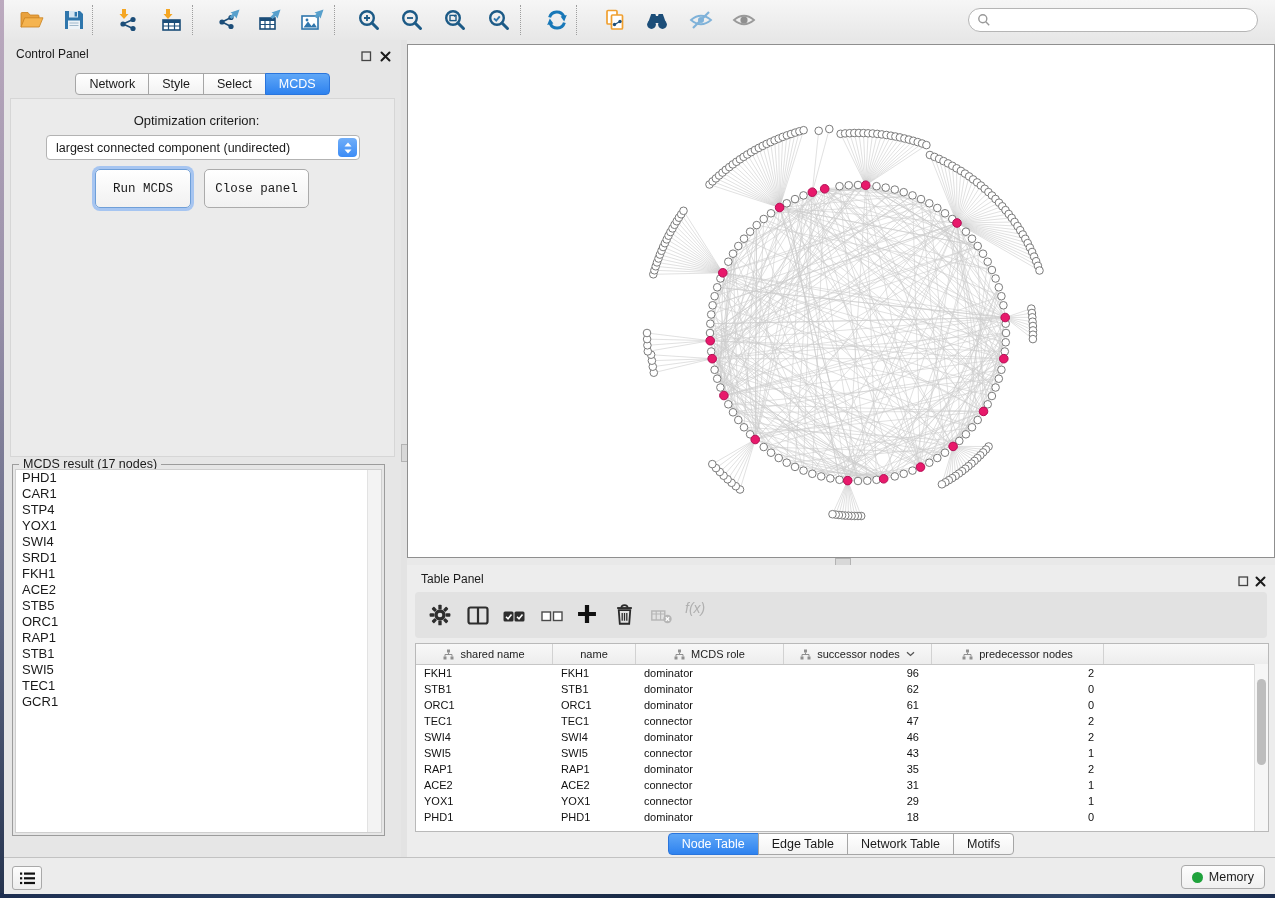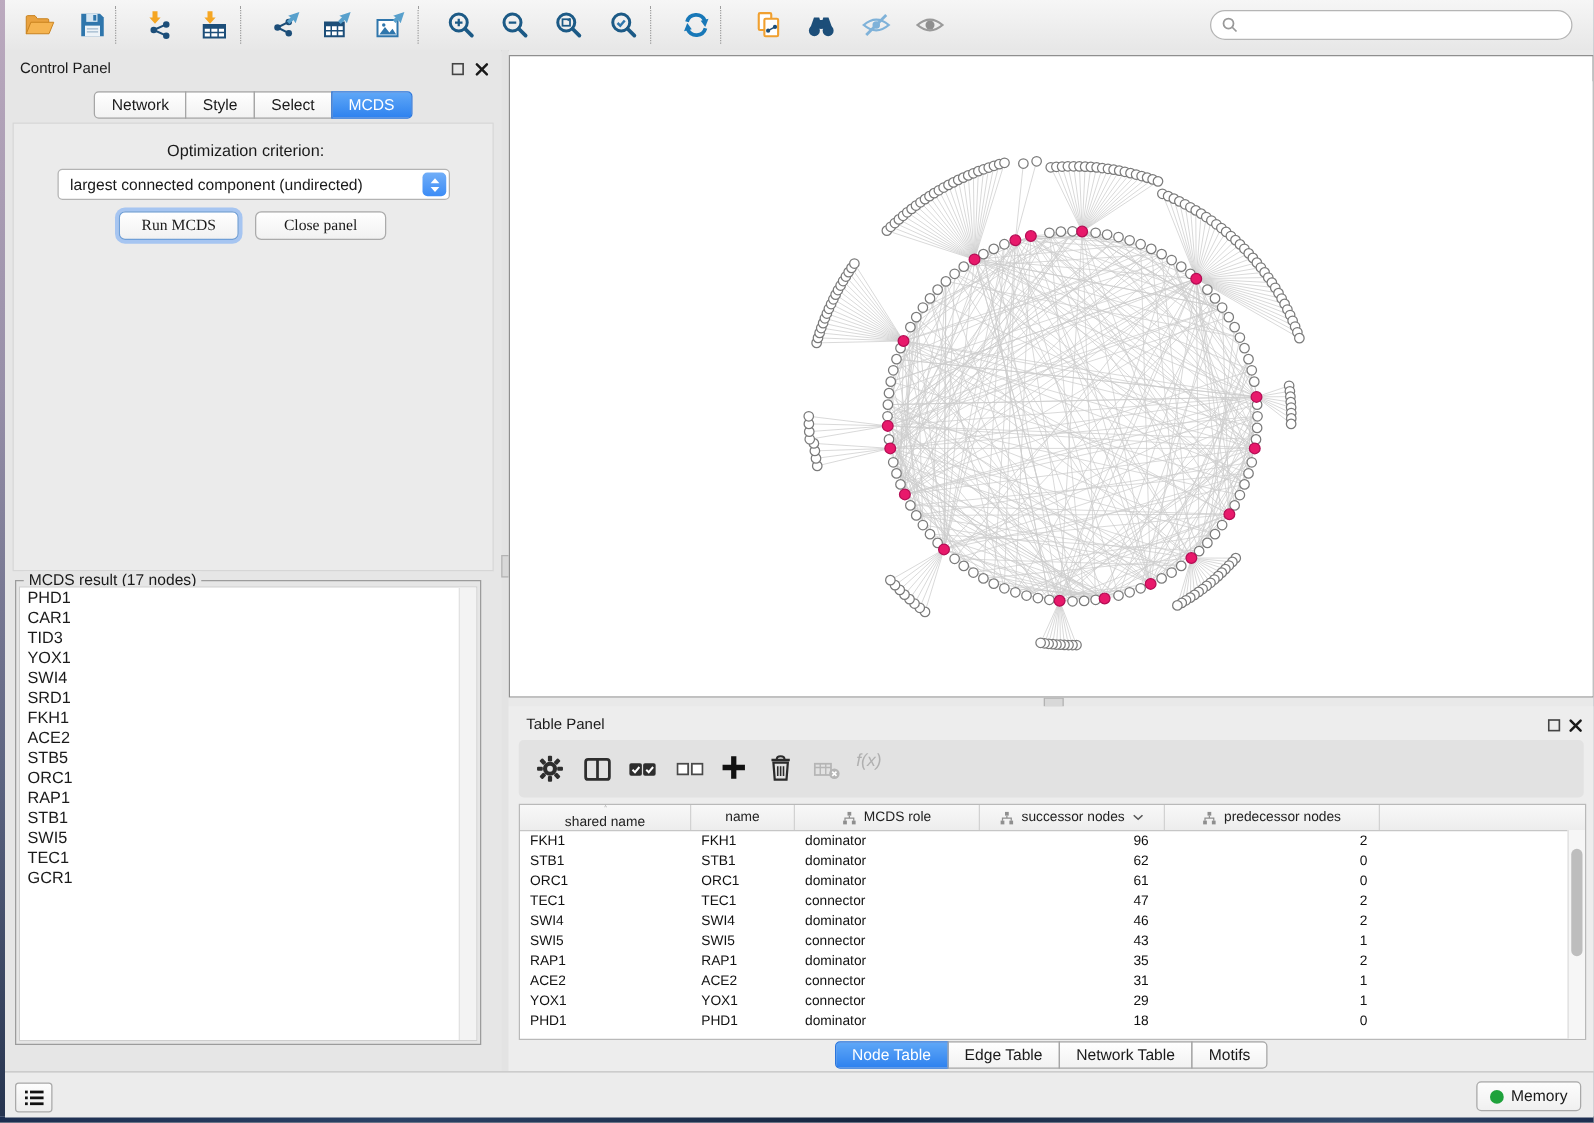--- a/index.html
+++ b/index.html
@@ -24,21 +24,21 @@
   #cp-tabs{position:absolute;left:0;right:0;top:33px;display:flex;justify-content:center;}
   .seg-tab{padding:3px 13px;font-size:12.5px;background:linear-gradient(#ffffff,#f2f2f2);border:1px solid #a6a6a6;margin-left:-1px;cursor:pointer;color:#1a1a1a;}
   .seg-tab:first-child{border-radius:4px 0 0 4px;margin-left:0;}
   .seg-tab:last-child{border-radius:0 4px 4px 0;}
   .seg-tab.active{background:linear-gradient(#5fa7f7,#2e82ef);border-color:#2a75dc;color:#fff;}
   #cp-inner{position:absolute;left:6px;top:58px;width:383px;height:357px;background:#ebebeb;border:1px solid #d6d6d6;}
   #opt-label{position:absolute;left:0;right:12px;top:14px;text-align:center;font-size:13px;}
   #criterion-select{position:absolute;left:35px;top:36px;width:312px;height:23px;background:#fff;border:1px solid #b3b3b3;border-radius:4px;display:flex;align-items:center;cursor:pointer;}
   #criterion-select .val{flex:1;font-size:12.5px;padding-left:9px;white-space:nowrap;}
   #criterion-select .stepper{width:19px;height:19px;margin-right:2px;border-radius:4px;background:linear-gradient(#71aef8,#3c8cf6);display:flex;align-items:center;justify-content:center;}
-  .push-btn{position:absolute;top:70px;height:23px;background:linear-gradient(#ffffff,#f1f1f1);border:1px solid #ababab;border-radius:5px;font-size:12.5px;font-family:Liberation Serif, serif;cursor:pointer;color:#1a1a1a;}
+  .push-btn{position:absolute;top:70px;height:39px;background:linear-gradient(#ffffff,#f1f1f1);border:1px solid #ababab;border-radius:5px;font-size:12.5px;font-family:Liberation Mono, monospace;cursor:pointer;color:#1a1a1a;}
   #run-btn{left:84px;width:96px;box-shadow:0 0 0 3px rgba(110,165,245,.55);border-color:#6f9fd8;}
   #closepanel-btn{left:193px;width:105px;}
   #mcds-fieldset{position:absolute;left:8px;top:424px;width:371px;height:370px;border:1px solid #9c9c9c;background:#e6e6e6;}
   #mcds-legend{position:absolute;left:6px;top:-8px;background:#e6e6e6;padding:0 4px;font-size:12.5px;}
   #mcds-list{position:absolute;left:2px;top:4px;right:2px;bottom:2px;background:#fff;border:1px solid #cfcfcf;overflow:hidden;}
   #mcds-scroll{position:absolute;right:0;top:0;bottom:0;width:13px;background:#f3f3f3;border-left:1px solid #e2e2e2;}
   .list-item{height:16px;line-height:16px;font-size:13px;padding-left:6px;}
   
   #v-divider{position:absolute;left:397px;top:40px;width:6px;height:817px;background:#e3e3e3;}
   #v-handle{position:absolute;left:0;top:404px;width:5px;height:16px;background:#d8d8d8;border:1px solid #b3b3b3;cursor:col-resize;}
@@ -259,21 +259,21 @@
         </div>
         <button class="push-btn" id="run-btn">Run MCDS</button>
         <button class="push-btn" id="closepanel-btn">Close panel</button>
       </div>
       <div id="mcds-fieldset">
         <span id="mcds-legend">MCDS result (17 nodes)</span>
         <div id="mcds-list">
           <div id="mcds-items">
               <div class="list-item">PHD1</div>
               <div class="list-item">CAR1</div>
-              <div class="list-item">TID3</div>
+              <div class="list-item">STP4</div>
               <div class="list-item">YOX1</div>
               <div class="list-item">SWI4</div>
               <div class="list-item">SRD1</div>
               <div class="list-item">FKH1</div>
               <div class="list-item">ACE2</div>
               <div class="list-item">STB5</div>
               <div class="list-item">ORC1</div>
               <div class="list-item">RAP1</div>
               <div class="list-item">STB1</div>
               <div class="list-item">SWI5</div>
@@ -1098,21 +1098,21 @@
                 <rect x="0.8" y="3" width="13" height="9" fill="none" stroke="#b5b5b5" stroke-width="1.4"></rect>
                 <path d="M0.8 6h13M5.2 3v9M9.6 3v9" stroke="#b5b5b5" stroke-width="1.1"></path>
                 <circle cx="16.5" cy="11" r="4.2" fill="#b5b5b5"></circle>
                 <path d="M14.8 9.3l3.4 3.4M18.2 9.3l-3.4 3.4" stroke="#fff" stroke-width="1.3"></path>
               </svg>
           </span>
           <span class="tp-icon disabled" style="left:270px;top:8px;font-family:Liberation Sans, sans-serif;font-style:italic;font-size:14px;color:#b0b0b0">f(x)</span>
         </div>
         <div id="tp-table">
           <div id="tp-header">
-              <div class="th" style="width: 137px; flex-direction: column;">
+              <div class="th" style="width: 137px;">
                 <svg width="11" height="11" viewBox="0 0 11 11">
                   <path d="M5.5 3.5v2M2 7.5V5.5h7v2" stroke="#8f8f8f" fill="none"></path>
                   <g fill="#8f8f8f">
                     <rect x="4" y="0.5" width="3" height="3"></rect>
                     <rect x="0.5" y="7.5" width="3" height="3"></rect>
                     <rect x="7.5" y="7.5" width="3" height="3"></rect>
                   </g>
                 </svg>
                 <span>shared name</span>
               </div>

